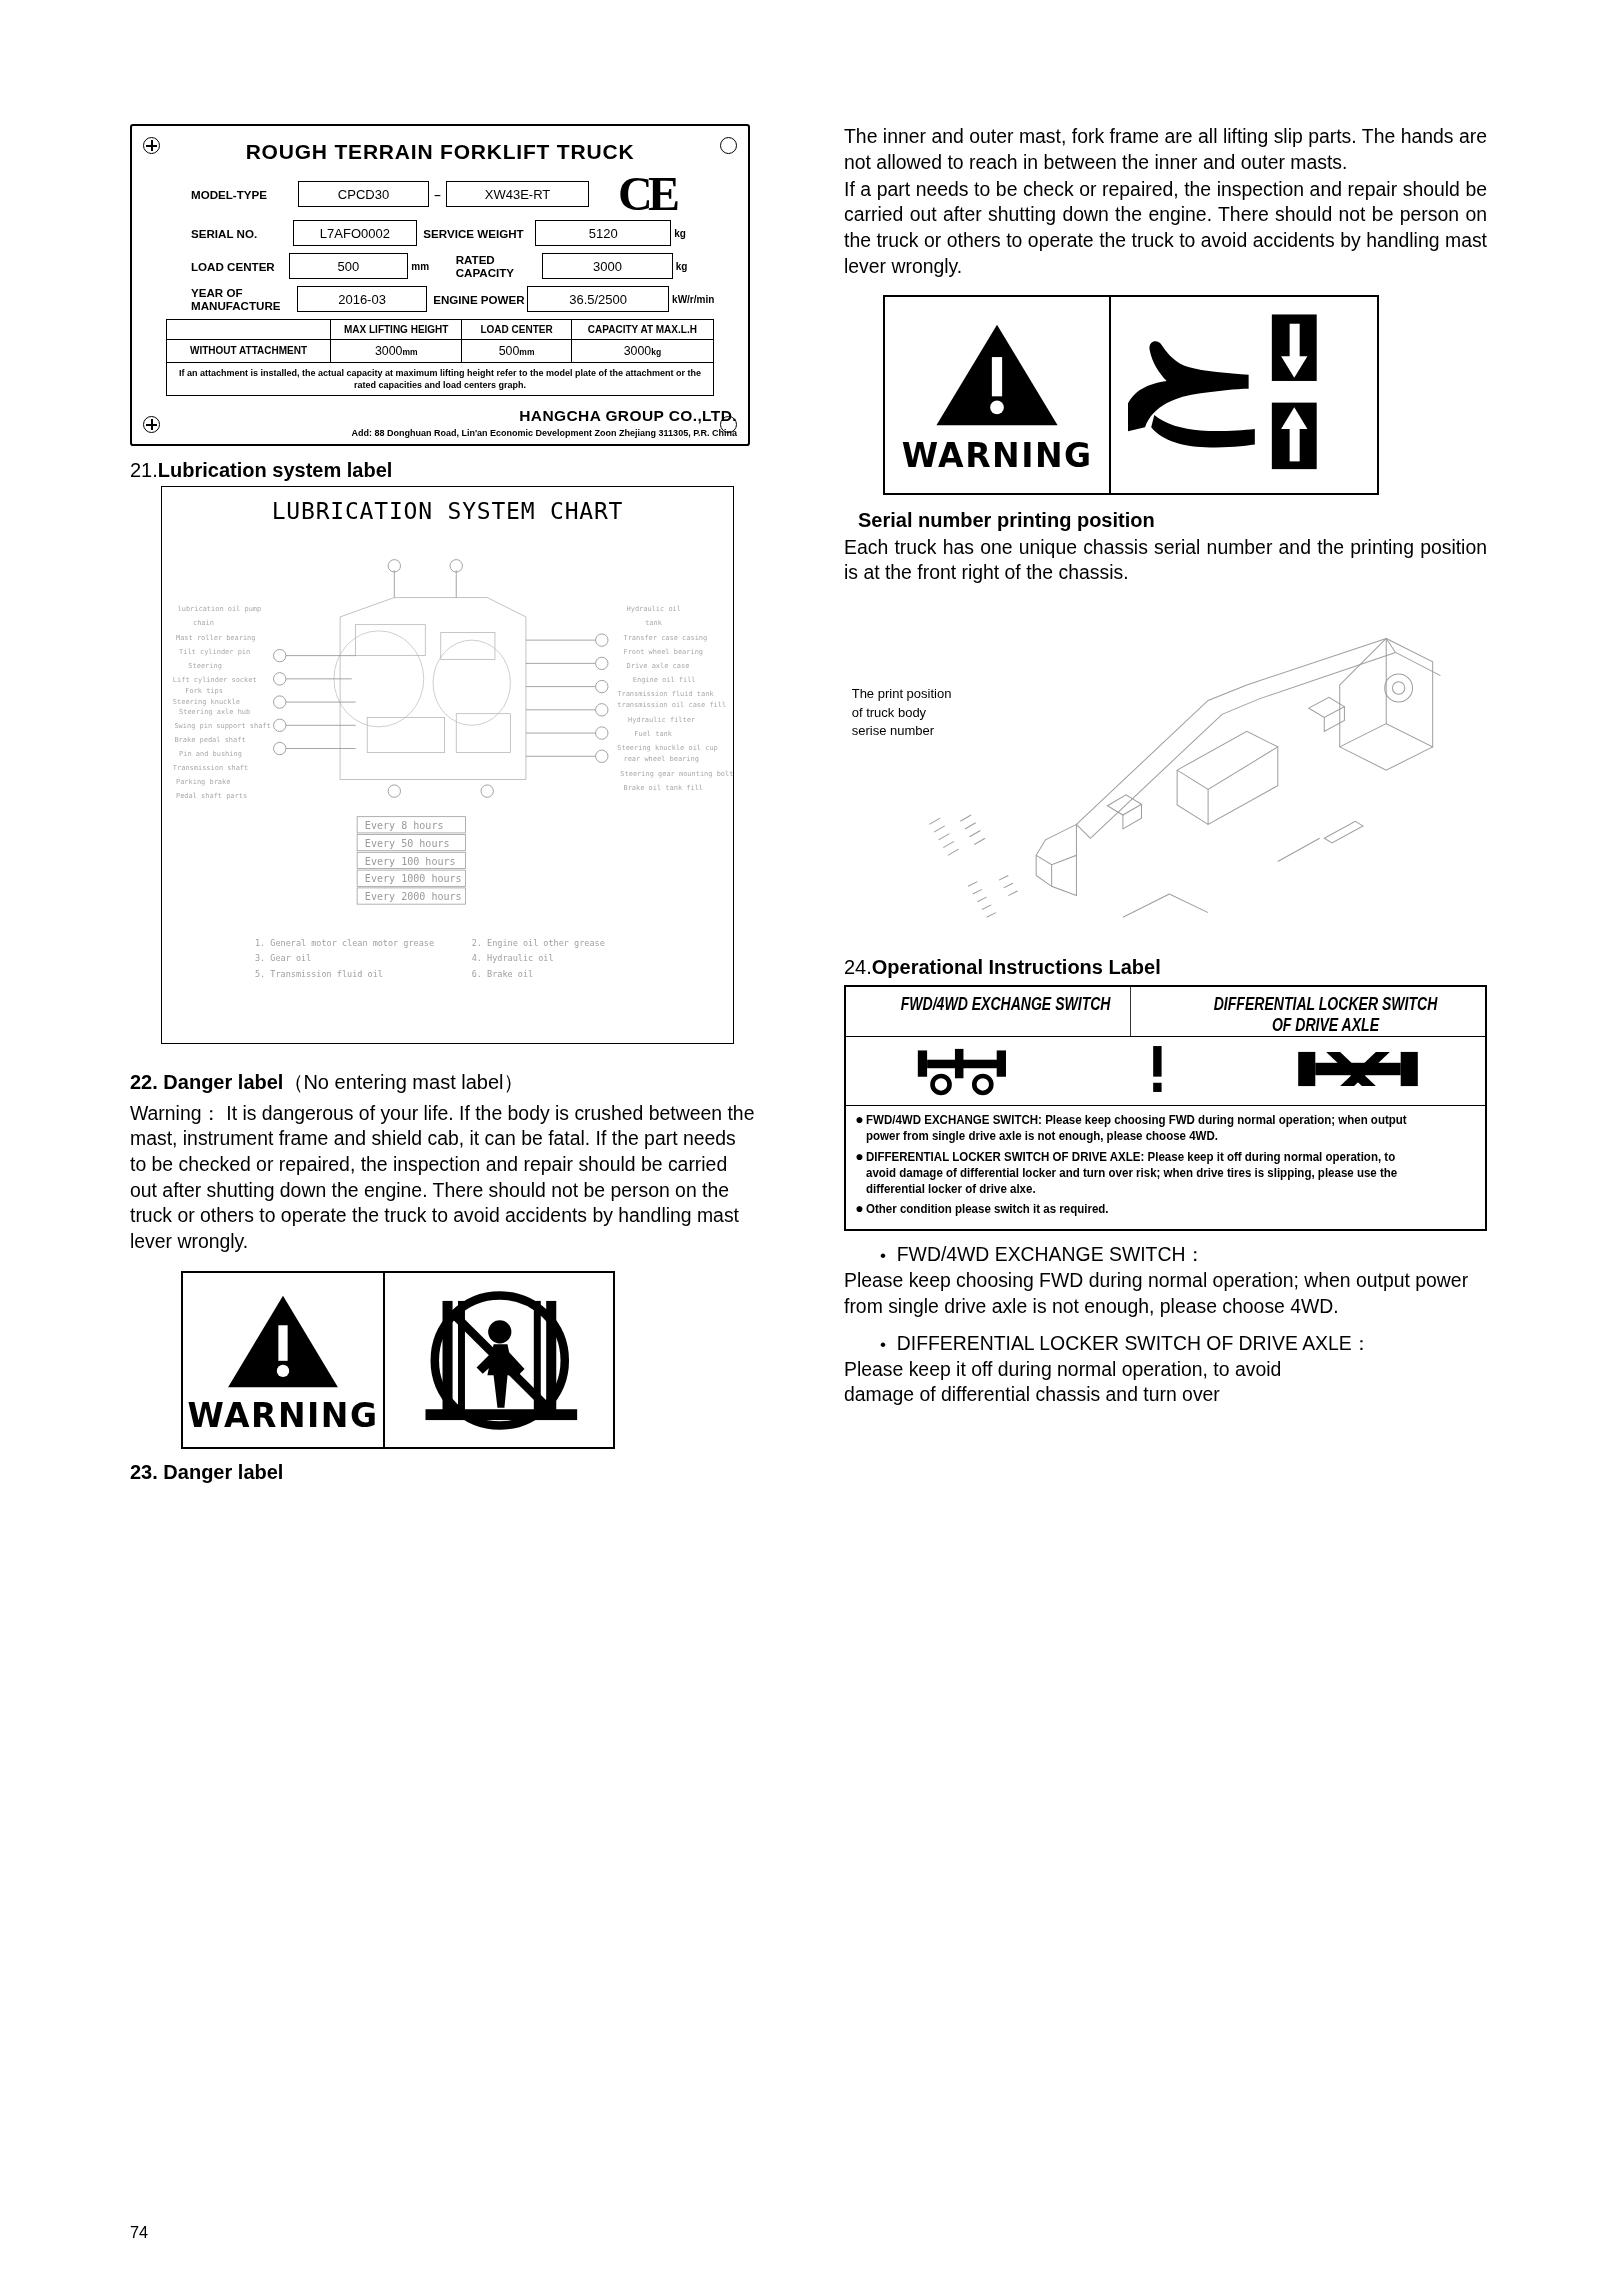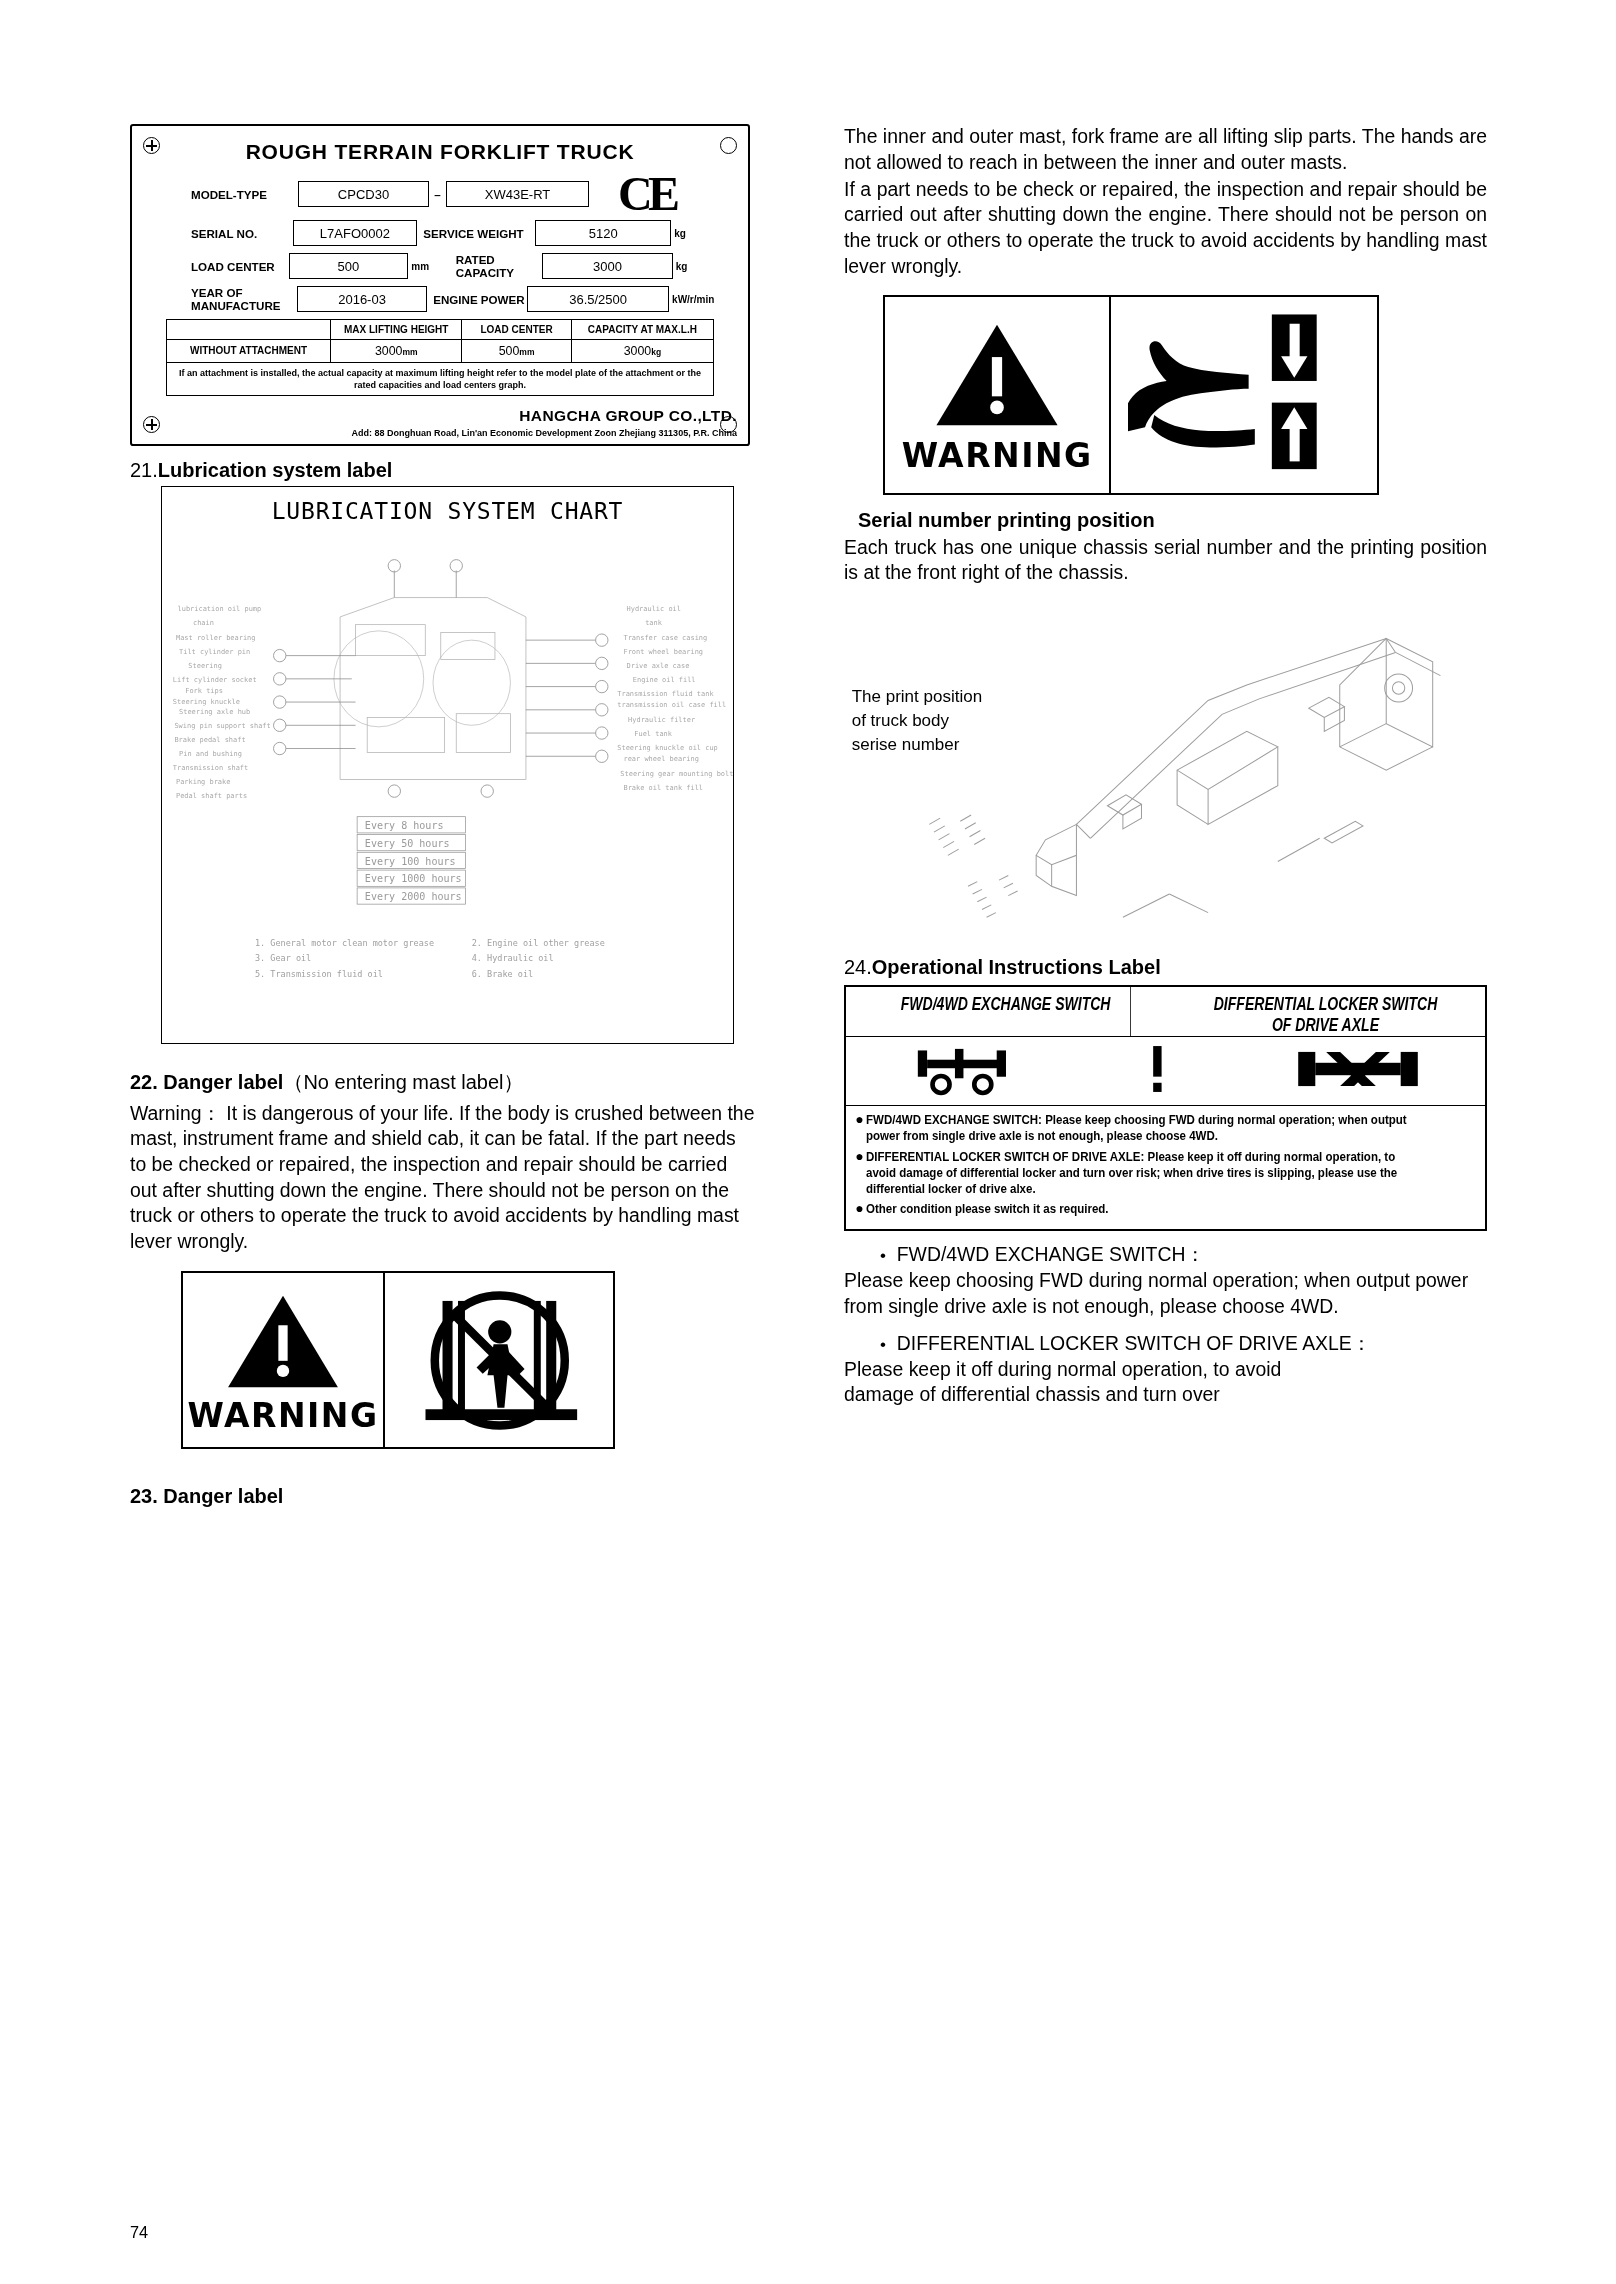--- a/index.html
+++ b/index.html
@@ -262,21 +262,21 @@
   .chassis-box {
     position: relative;
     width: 643px;
     height: 364px;
     margin-top: 6.2px;
     overflow: hidden;
   }
   .chassis-note {
     position: absolute;
     left: 7.7px; top: 93px;
-    font-size: 17px;
+    font-size: 13px;
     line-height: 1.42;
   }
   .pagenum {
     position: absolute;
     left: 130px;
     top: 2223px;
     font-size: 16.3px;
   }
   svg { display: block; }
 </style>
@@ -498,21 +498,21 @@
             <path d="M136 82 l22 24 l-8 8 l-20 -20 z" fill="#000"></path>
 
             <rect x="30" y="158" width="196" height="14" fill="#000"></rect>
 
             <circle cx="126" cy="95" r="84" fill="none" stroke="#000" stroke-width="11"></circle>
             <line x1="66" y1="35" x2="188" y2="156" stroke="#000" stroke-width="11"></line>
           </svg>
         </div>
       </div>
 
-      <div class="heading" style="margin-top:36px">23. Danger label</div>
+      <div class="heading" style="margin-top:12px">23. Danger label</div>
     </div>
   </div>
 
   <div class="col-right">
 
     <p class="para">The inner and outer mast, fork frame are all lifting slip parts. The hands are not allowed to reach in between the inner and outer masts.</p>
     <p class="para" style="margin-top:1.5px">If a part needs to be check or repaired, the inspection and repair should be carried out after shutting down the engine. There should not be person on the truck or others to operate the truck to avoid accidents by handling mast lever wrongly.</p>
 
     <div class="warnlabel" style="width:496px;height:200px;margin:15.5px 0 0 39px">
       <div class="wl-left">

